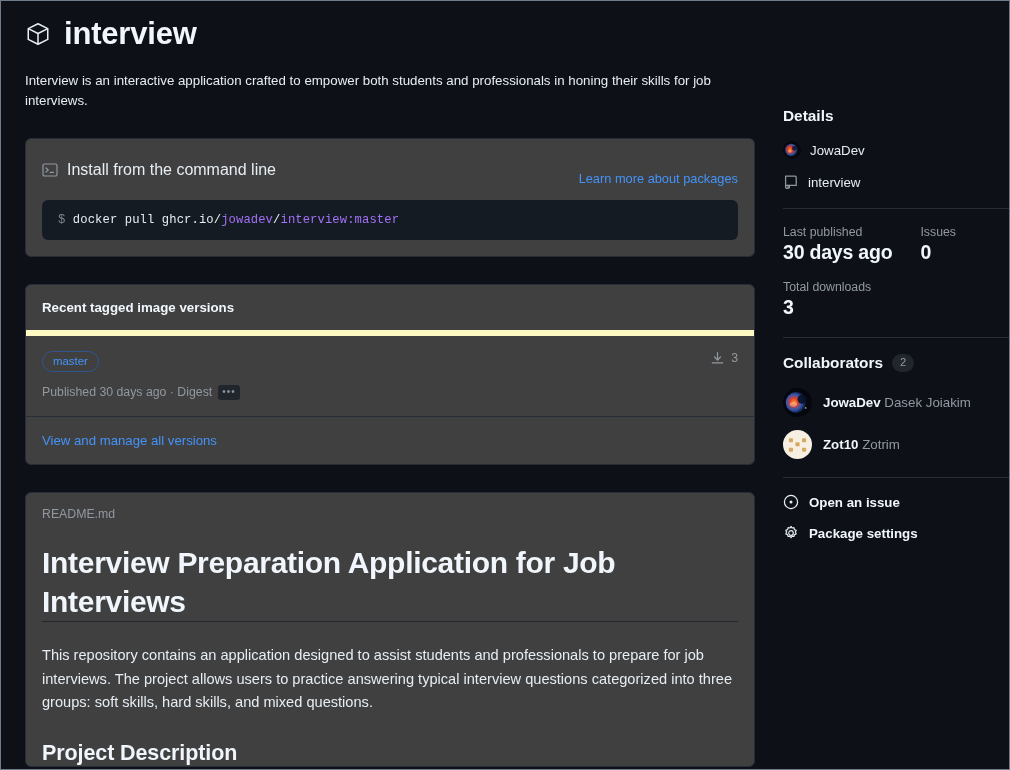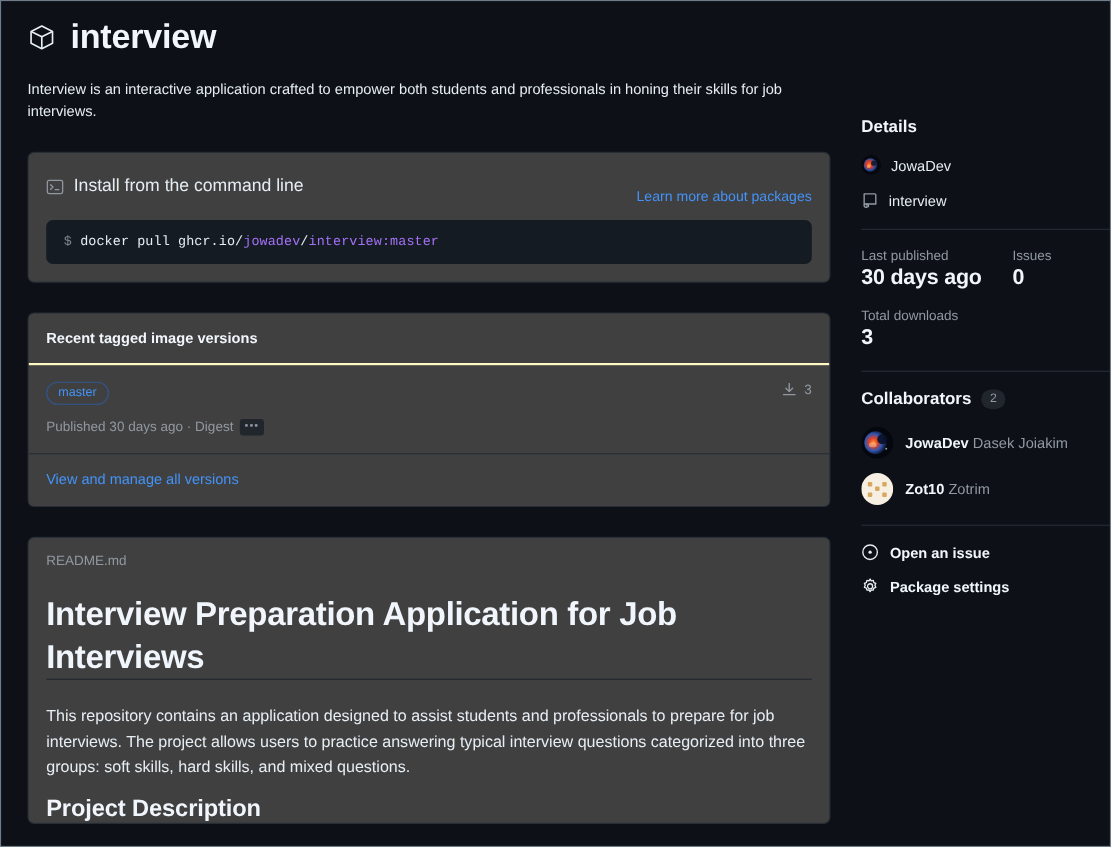--- a/index.html
+++ b/index.html
@@ -104,21 +104,21 @@
   .cmd-main   { color: #e6edf3; }
   .cmd-accent { color: #a371f7; }
   .cmd-sep    { color: #e6edf3; }
 
   
   .card-head {
     padding: 15px 16px;
     font-size: 13.3px;
     font-weight: 600;
     color: #f0f6fc;
-    border-bottom: 2px solid #fef9c3;
+    border-bottom: 6px solid #fef9c3;
   }
   .version-row {
     padding: 15px 16px 16px;
     border-bottom: 1px solid #262d36;
     position: relative;
   }
   .tag-line {
     display: flex;
     align-items: flex-start;
     justify-content: space-between;
@@ -189,21 +189,21 @@
     line-height: 1.3;
     letter-spacing: -0.3px;
     padding-bottom: 0;
     border-bottom: 1px solid #22272e;
     margin-bottom: 22px;
   }
   .readme-p {
     font-size: 14.6px;
     line-height: 1.62;
     color: #e6edf3;
-    margin-bottom: 12px;
+    margin-bottom: 26px;
   }
   .readme-h2 {
     font-size: 21.5px;
     font-weight: 600;
     color: #f0f6fc;
     letter-spacing: -0.1px;
   }
 
   
   .sidebar {

